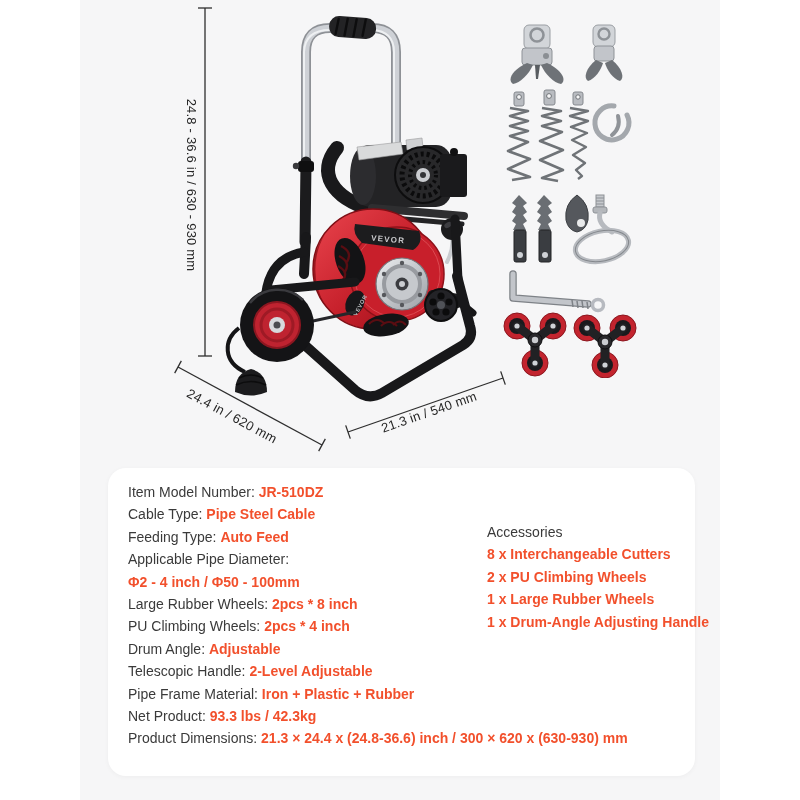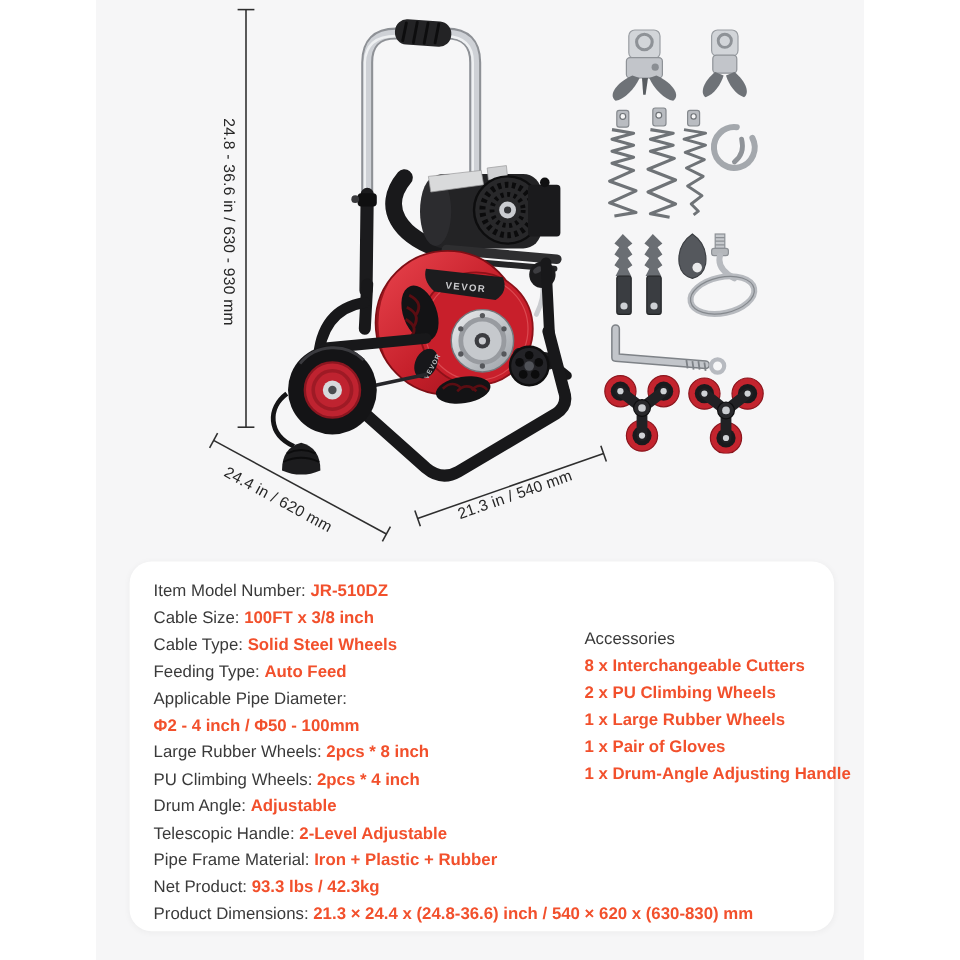--- a/index.html
+++ b/index.html
@@ -294,36 +294,34 @@
     </g>
   </svg>
 
   <div class="dim-label h">24.8 - 36.6 in / 630 - 930 mm</div>
   <div class="dim-label d">24.4 in / 620 mm</div>
   <div class="dim-label w">21.3 in / 540 mm</div>
 
   <div class="spec-card">
     <div class="spec-col left">
       <div class="row"><span class="lbl">Item Model Number: </span><span class="val">JR-510DZ</span></div>
-      <div class="row"><span class="lbl">Cable Size: </span><span class="val">100FT x 3/8 inch</span></div>
-      <div class="row"><span class="lbl">Cable Type: </span><span class="val">Solid Steel Wheels</span></div>
+      <div class="row"><span class="lbl">Cable Type: </span><span class="val">Pipe Steel Cable</span></div>
       <div class="row"><span class="lbl">Feeding Type: </span><span class="val">Auto Feed</span></div>
       <div class="row"><span class="lbl">Applicable Pipe Diameter:</span><span class="val"></span></div>
       <div class="row"><span class="lbl"></span><span class="val">Φ2 - 4 inch / Φ50 - 100mm</span></div>
       <div class="row"><span class="lbl">Large Rubber Wheels: </span><span class="val">2pcs * 8 inch</span></div>
       <div class="row"><span class="lbl">PU Climbing Wheels: </span><span class="val">2pcs * 4 inch</span></div>
       <div class="row"><span class="lbl">Drum Angle: </span><span class="val">Adjustable</span></div>
       <div class="row"><span class="lbl">Telescopic Handle: </span><span class="val">2-Level Adjustable</span></div>
       <div class="row"><span class="lbl">Pipe Frame Material: </span><span class="val">Iron + Plastic + Rubber</span></div>
       <div class="row"><span class="lbl">Net Product: </span><span class="val">93.3 lbs / 42.3kg</span></div>
-      <div class="row"><span class="lbl">Product Dimensions: </span><span class="val">21.3 × 24.4 x (24.8-36.6) inch / 540 × 620 x (630-830) mm</span></div>
+      <div class="row"><span class="lbl">Product Dimensions: </span><span class="val">21.3 × 24.4 x (24.8-36.6) inch / 300 × 620 x (630-930) mm</span></div>
     </div>
     <div class="spec-col right">
       <div class="row"><span class="lbl">Accessories</span></div>
       <div class="row"><span class="val">8 x Interchangeable Cutters</span></div>
       <div class="row"><span class="val">2 x PU Climbing Wheels</span></div>
       <div class="row"><span class="val">1 x Large Rubber Wheels</span></div>
-      <div class="row"><span class="val">1 x Pair of Gloves</span></div>
       <div class="row"><span class="val">1 x Drum-Angle Adjusting Handle</span></div>
     </div>
   </div>
 
 </div>
 
 </body></html>

